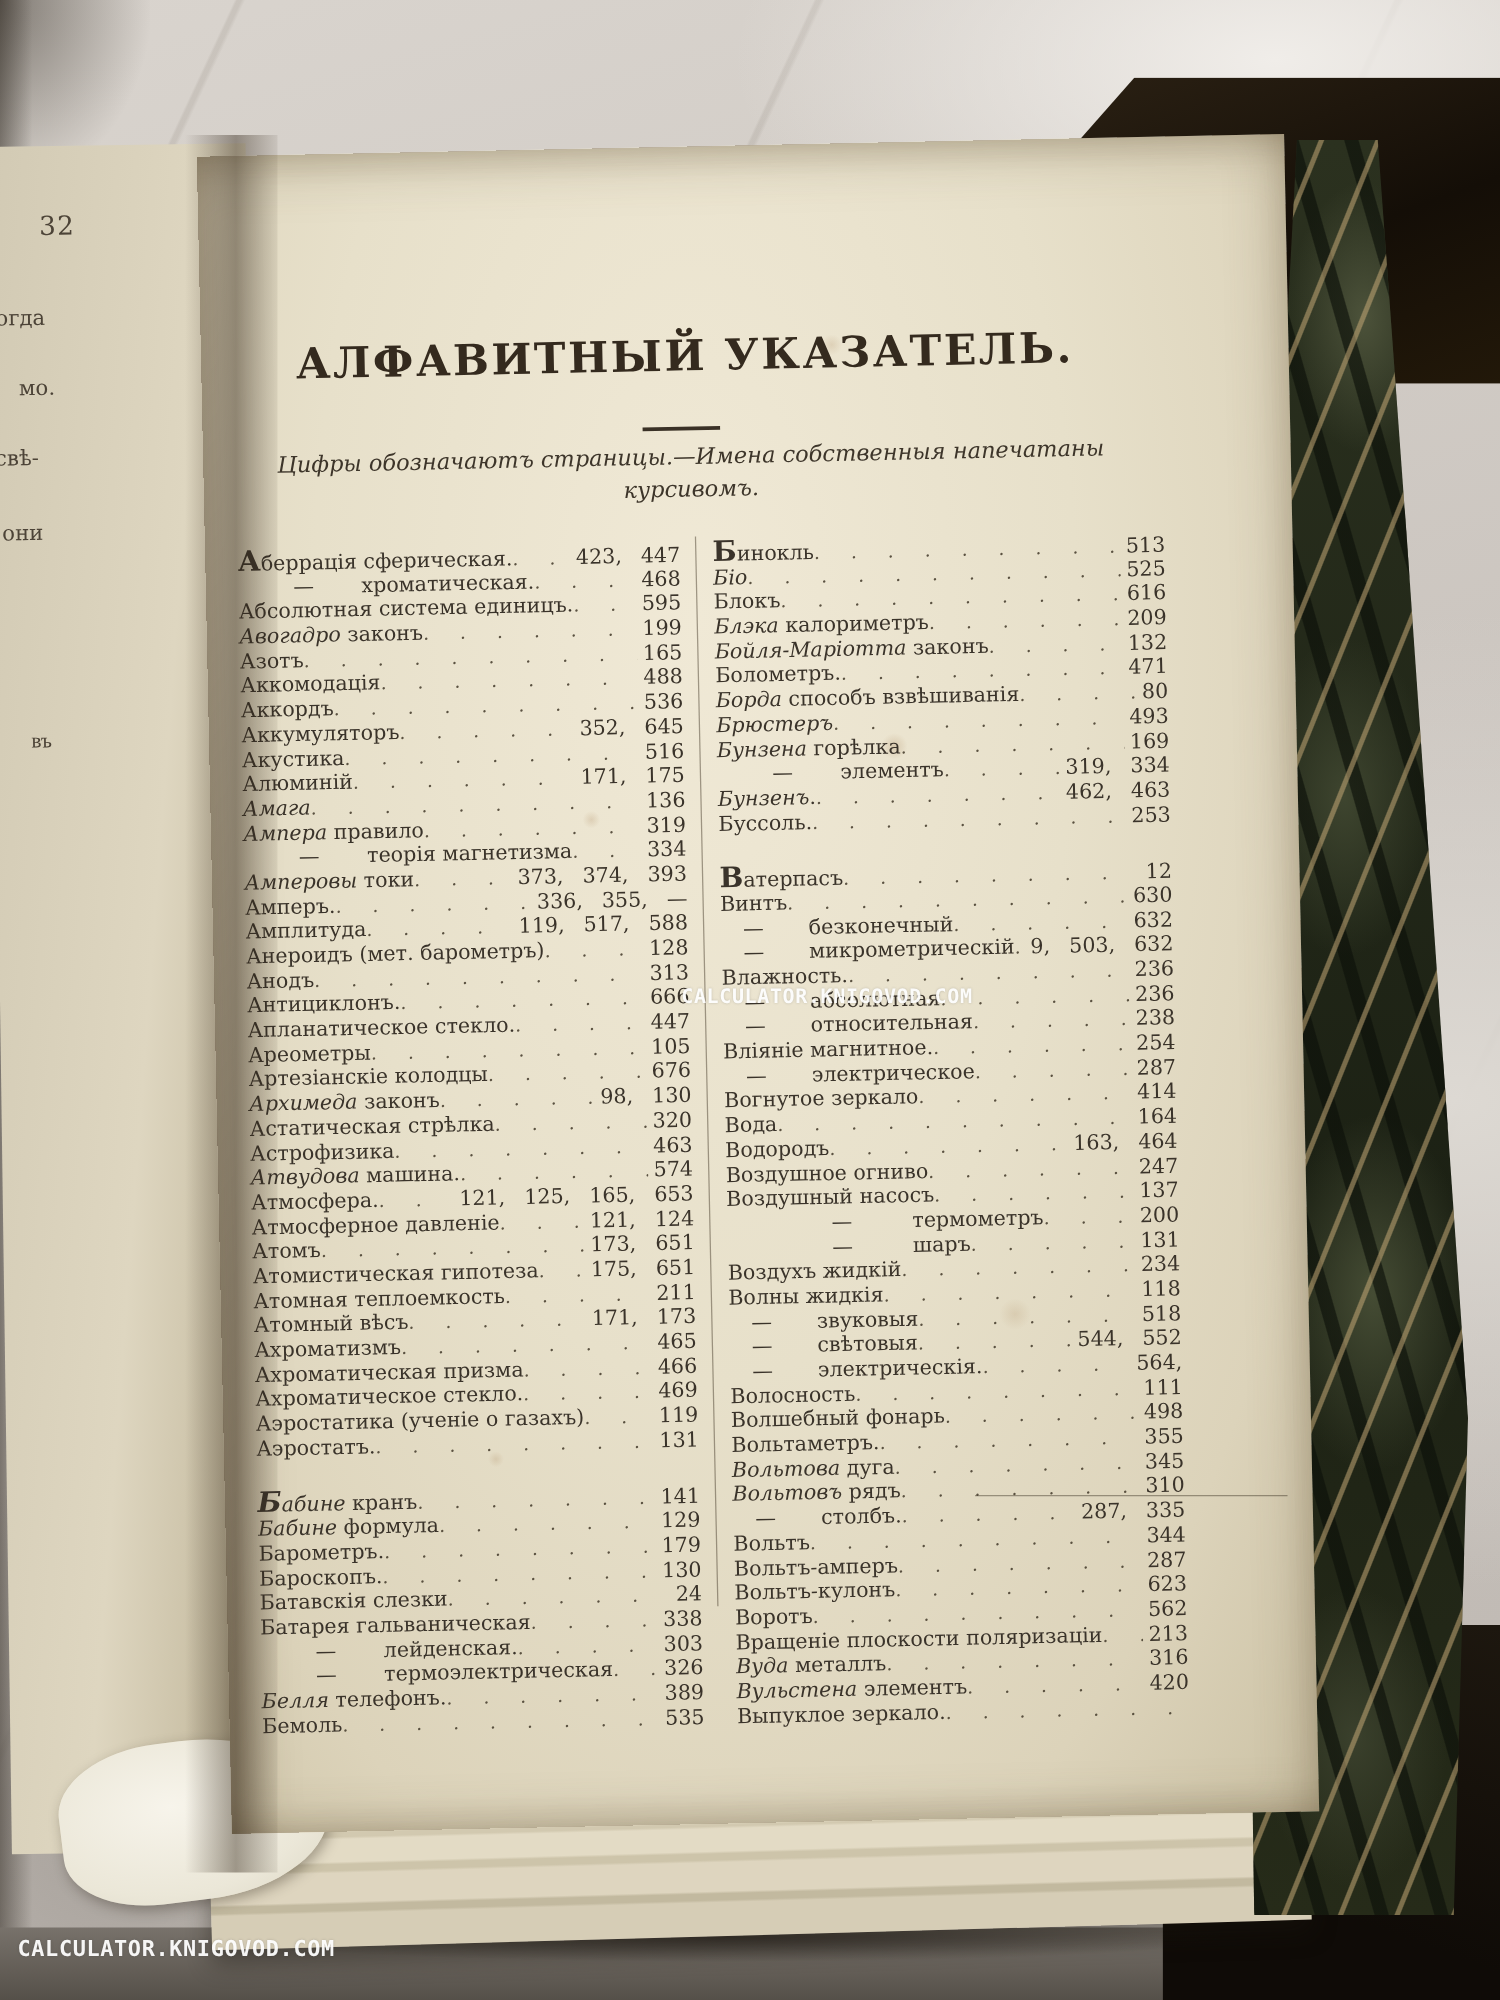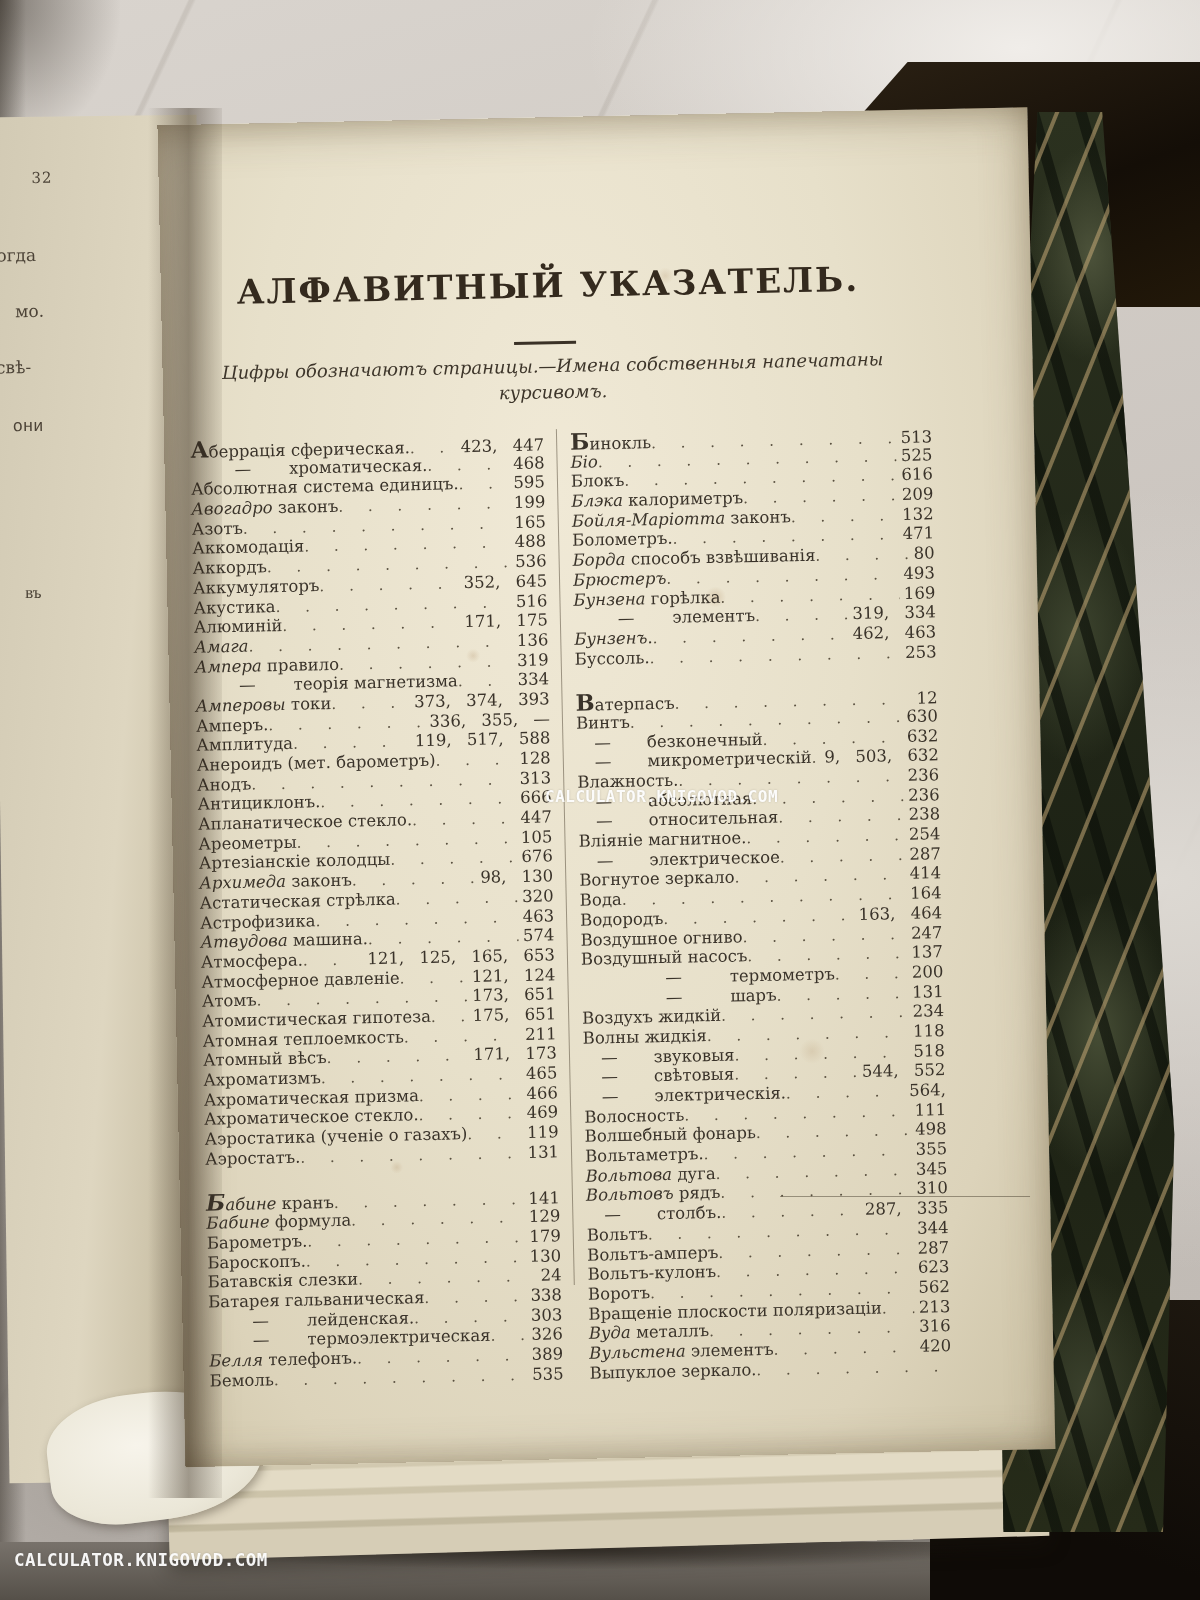--- a/index.html
+++ b/index.html
@@ -49,26 +49,26 @@
     background:linear-gradient(#eae3d0 0 16px,#d2c9b0 18px 24px,#e3dbc5 26px 44px,#cdc4aa 46px 51px,#ded5bf 53px 76px,#c2b99f 78px 83px,#d6cdb6 85px 112px);
     box-shadow:0 10px 20px rgba(25,20,14,.45);}
   .torn-paper{position:absolute;left:48px;top:1392px;width:215px;height:128px;z-index:3;
     transform:rotate(-7deg);border-radius:45% 60% 55% 40%;
     background:radial-gradient(ellipse at 42% 40%, #f7f4eb 0%, #ebe7d8 65%, #ddd8c6 100%);
     box-shadow:2px 4px 10px rgba(40,32,20,.35);}
 
   .page-facing{position:absolute;left:0;top:116px;width:206px;height:1366px;z-index:1;
     transform:rotate(-.8deg);
     background:linear-gradient(95deg,#d2cab4 0%,#ded6c0 55%,#c6bca1 85%,#a59878 100%);}
-  .facing-pageno{position:absolute;left:40px;top:52px;font-size:15px;color:#4c4337;letter-spacing:1px;}
+  .facing-pageno{position:absolute;left:40px;top:52px;font-size:21px;color:#4c4337;letter-spacing:1px;}
   .frag{position:absolute;font-size:17px;color:#4c4337;}
   .frag-0{left:4px;top:128px;}
   .frag-1{left:22px;top:184px;}
   .frag-2{left:2px;top:240px;}
-  .frag-3{left:18px;top:300px;font-family:Liberation Mono, monospace;}
+  .frag-3{left:7px;top:300px;}
   .frag-4{left:28px;top:466px;font-family:Liberation Serif, serif;}
 
   .gutter{position:absolute;left:148px;top:108px;width:74px;height:1390px;z-index:6;pointer-events:none;
     background:linear-gradient(90deg, rgba(48,36,22,0) 0%, rgba(48,36,22,.42) 55%, rgba(48,36,22,.08) 100%);}
 
   
   .page-main{position:absolute;left:170px;top:118px;width:870px;height:1342px;z-index:4;
     transform:rotate(-1.2deg);transform-origin:40% 45%;
     color:#3a332a;
     background:

